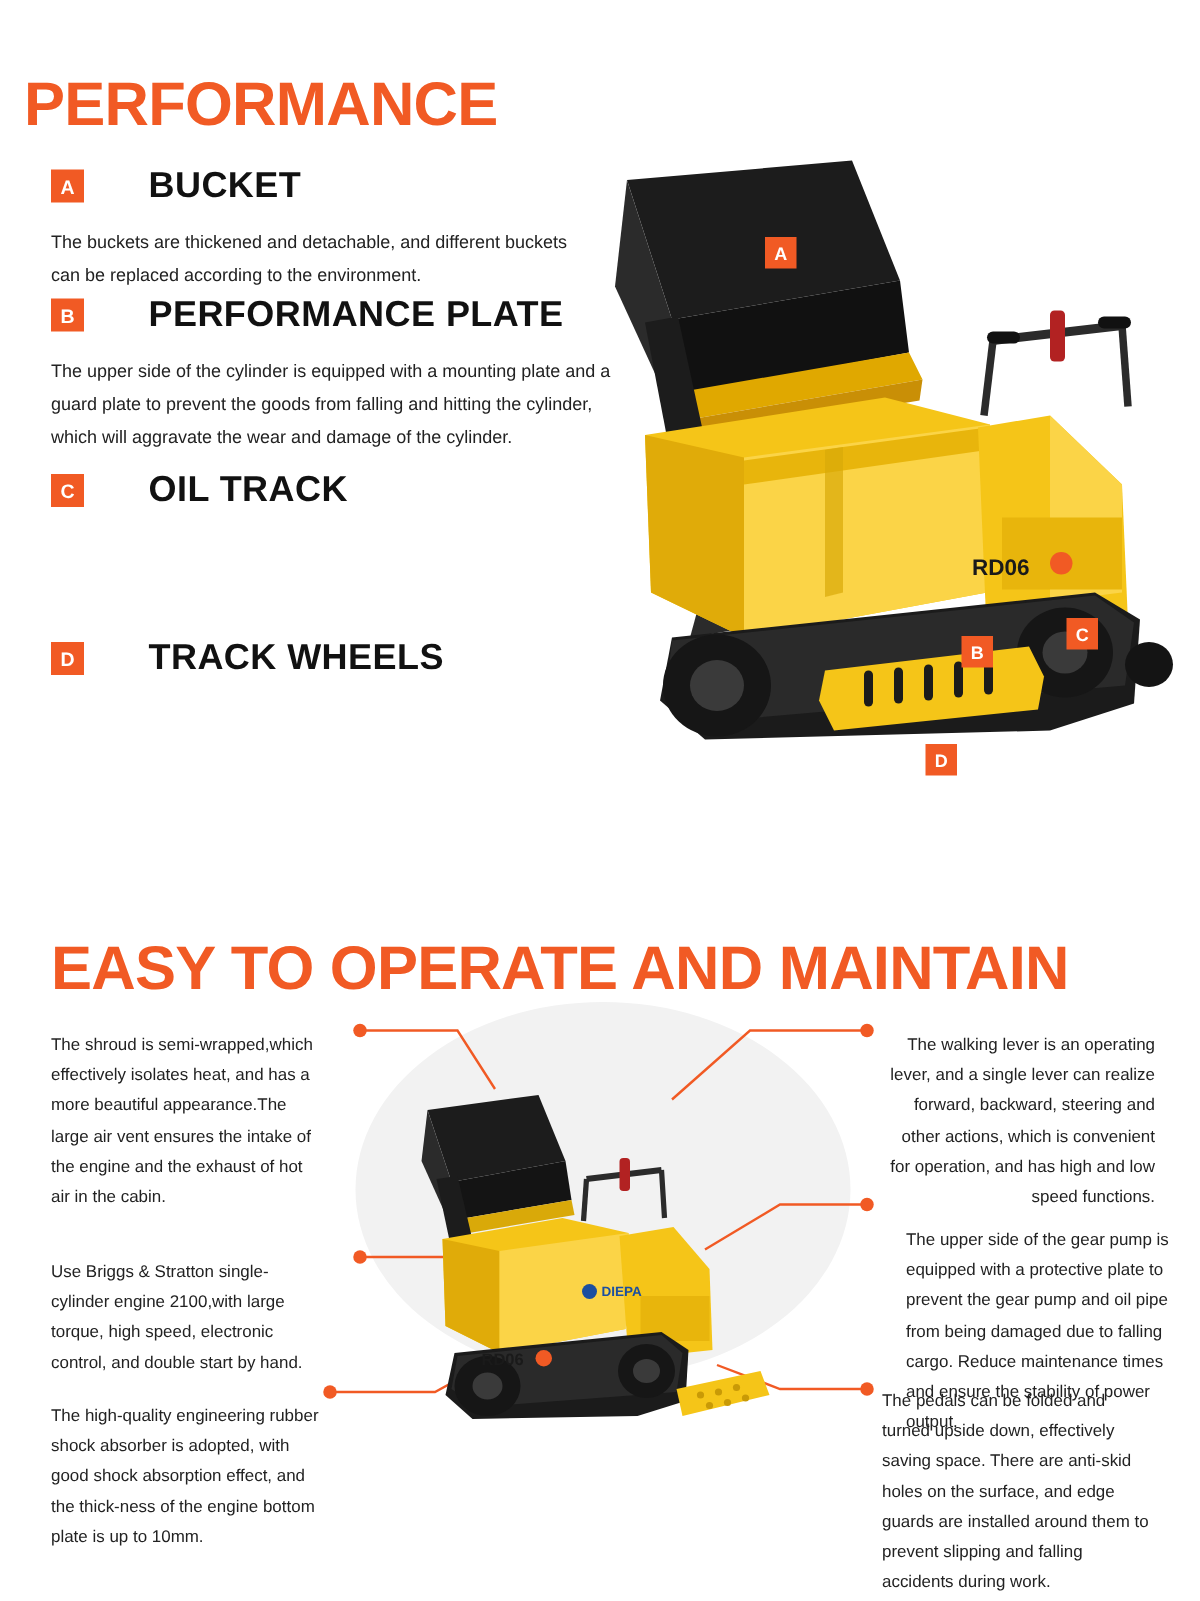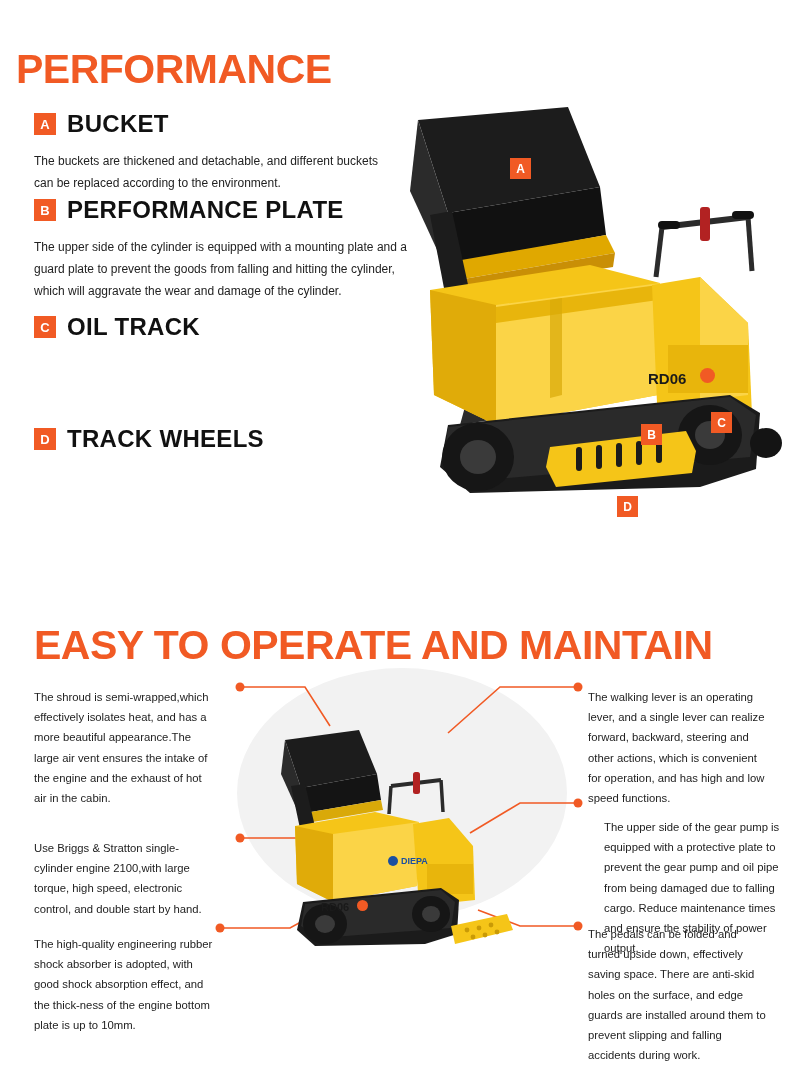--- a/index.html
+++ b/index.html
@@ -39,20 +39,21 @@
     font-size: 13px;
     font-weight: bold;
     display: flex; align-items: center; justify-content: center;
     flex: 0 0 auto;
   }
   .feature-name {
     font-size: 24px;
     font-weight: bold;
     color: #111;
     letter-spacing: 0.3px;
+    margin-left: 32px;
   }
   .feature-body {
     font-size: 12px;
     line-height: 1.85;
     color: #222;
   }
 
   
   #operate-title { position: absolute; left: 34px; top: 598px; }
 
@@ -270,20 +271,20 @@
         <span style="font-size:9px;font-weight:bold;color:#1b4fa0;">DIEPA</span>
       </div>
     </div>
 
     <p class="callout" style="left:34px; top:28px; width:180px;">The shroud is semi-wrapped,which effectively isolates heat, and has a more beautiful appearance.The large air vent ensures the intake of the engine and the exhaust of hot air in the cabin.</p>
 
     <p class="callout" style="left:34px; top:179px; width:180px;">Use Briggs &amp; Stratton single-cylinder engine 2100,with large torque, high speed, electronic control, and double start by hand.</p>
 
     <p class="callout" style="left:34px; top:275px; width:180px;">The high-quality engineering rubber shock absorber is adopted, with good shock absorption effect, and the thick-ness of the engine bottom plate is up to 10mm.</p>
 
-    <p class="callout" style="left:588px; top:28px; width:182px;">The walking lever is an operating lever, and a single lever can realize forward, backward, steering and other actions, which is convenient for operation, and has high and low speed functions.</p>
+    <p class="callout" style="left:588px; top:28px; width:182px;text-align:right;">The walking lever is an operating lever, and a single lever can realize forward, backward, steering and other actions, which is convenient for operation, and has high and low speed functions.</p>
 
     <p class="callout" style="left:588px; top:158px; width:182px;margin-left:16px;">The upper side of the gear pump is equipped with a protective plate to prevent the gear pump and oil pipe from being damaged due to falling cargo. Reduce maintenance times and ensure the stability of power output.</p>
 
     <p class="callout" style="left:588px; top:265px; width:182px;">The pedals can be folded and turned upside down, effectively saving space. There are anti-skid holes on the surface, and edge guards are installed around them to prevent slipping and falling accidents during work.</p>
 
   </div>
 </div>
 
 </body></html>

